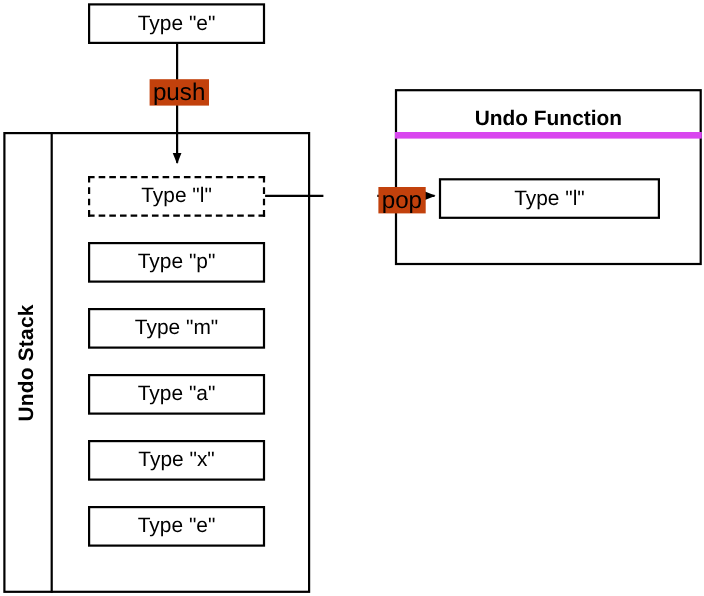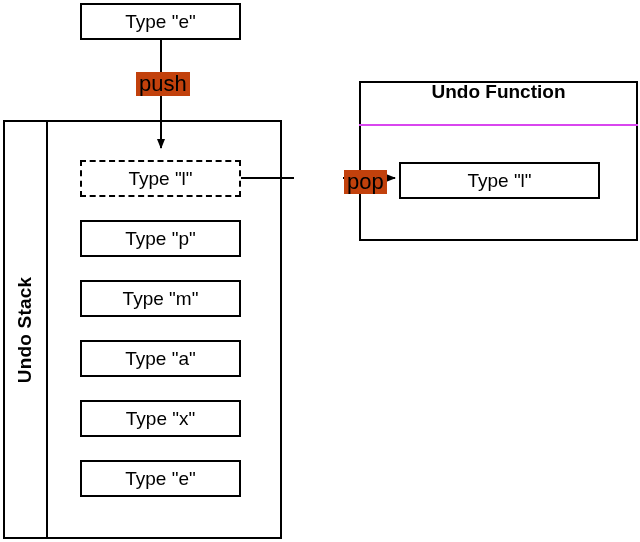--- a/index.html
+++ b/index.html
@@ -87,23 +87,23 @@
     border: 2px solid #000000;
     background: #ffffff;
   }
   #undo-function-header {
     position: absolute;
     left: 359px;
     top: 81px;
     width: 279px;
     height: 45px;
     box-sizing: border-box;
-    border-bottom: 2px solid #d946ef;
+    border-bottom: 6px solid #d946ef;
     display: flex;
-    align-items: flex-start;
+    align-items: flex-end;
     justify-content: center;
     font-size: 19px;
     font-weight: bold;
     color: #000000;
     white-space: nowrap;
   }
 
   
   .edge-svg {
     position: absolute;

